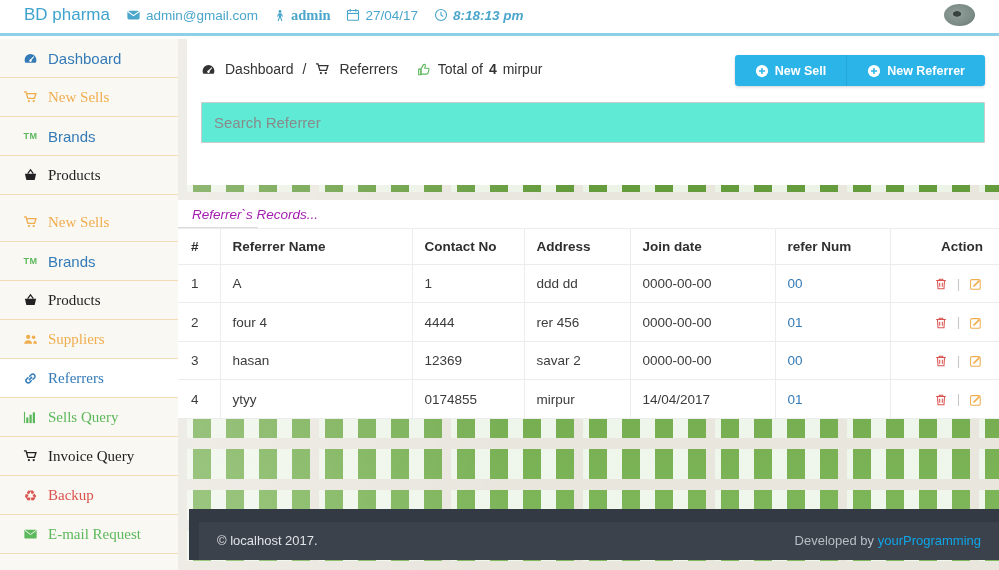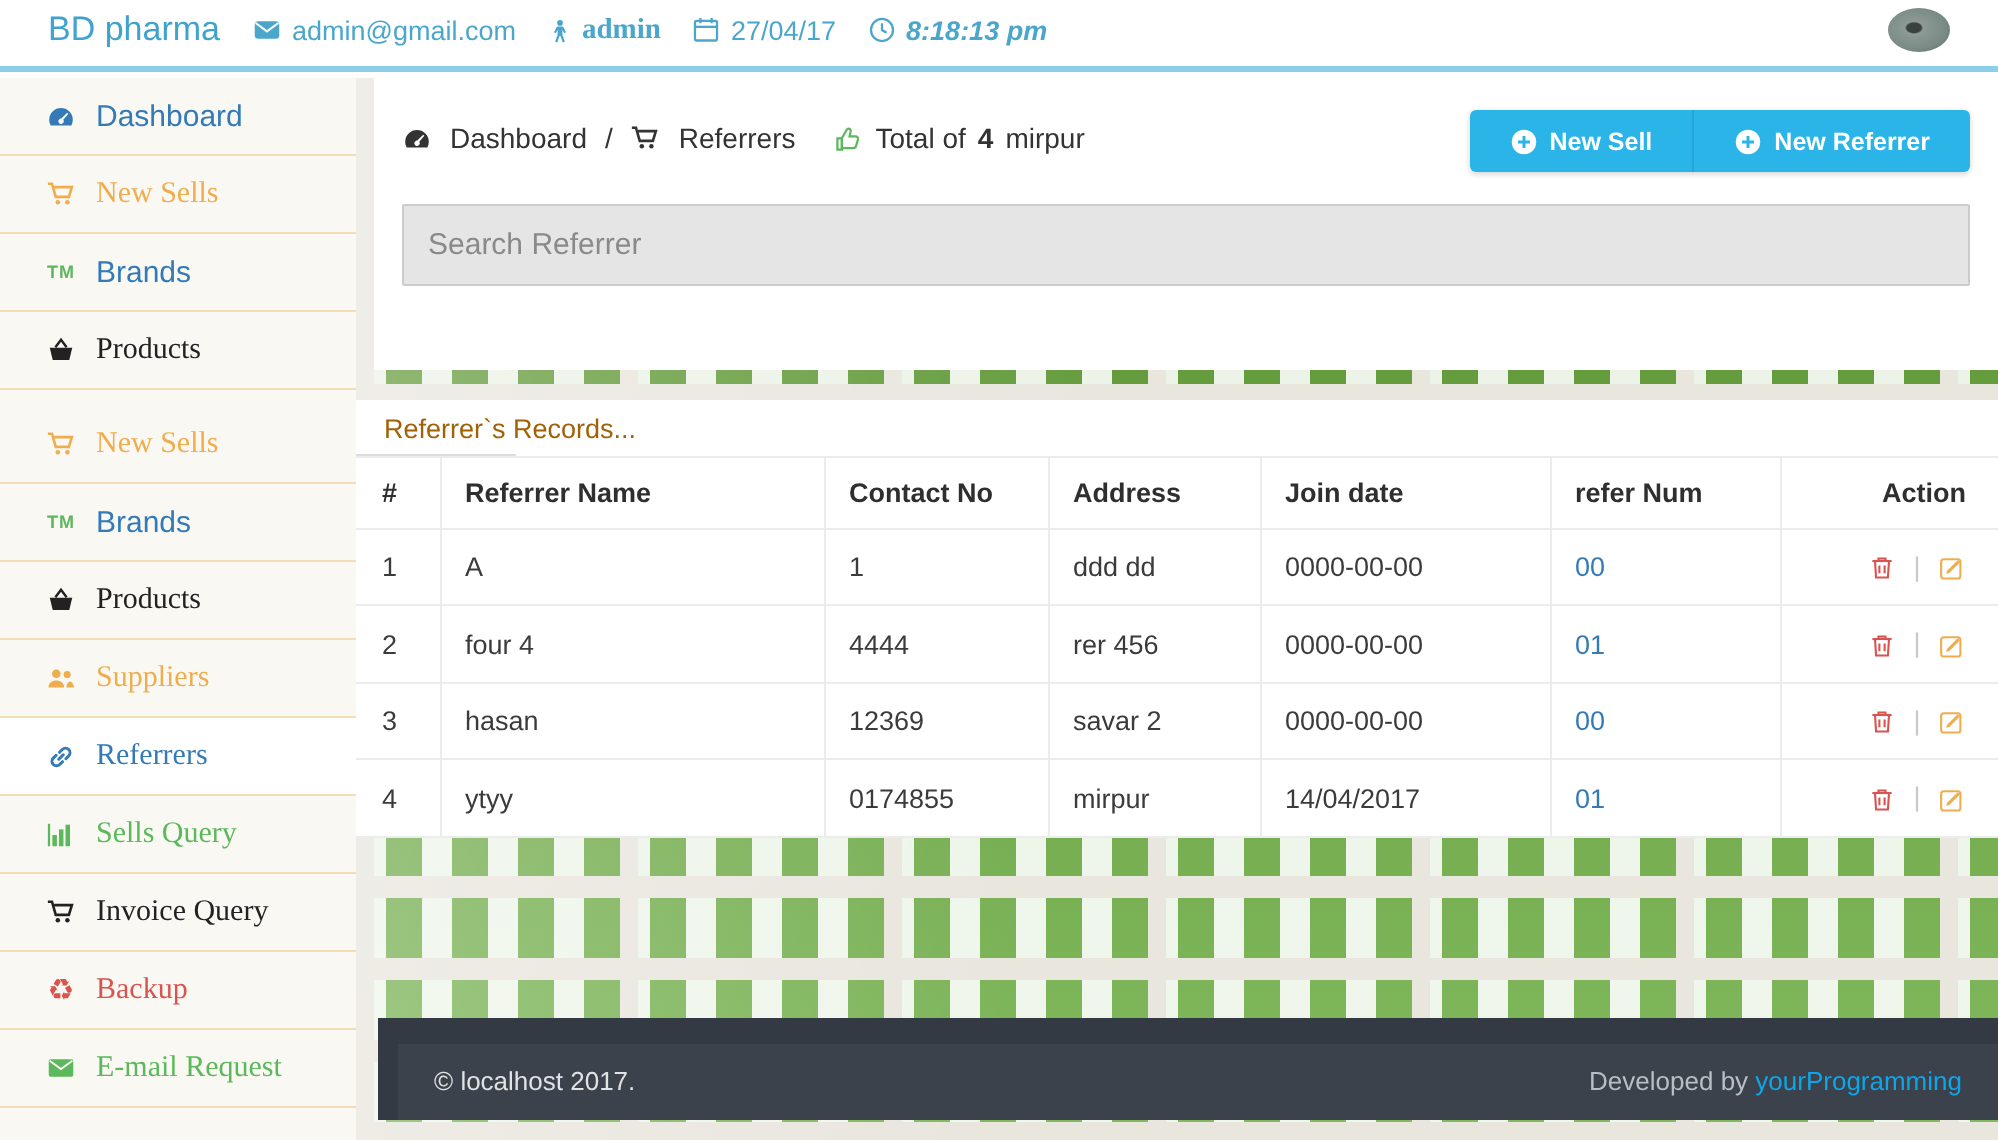--- a/index.html
+++ b/index.html
@@ -69,27 +69,27 @@
   .btn {
     background:#2bb4e8; color:#fff; font-size:12.5px; font-weight:bold; border:none;
     padding:6px 20px; height:31px; display:flex; align-items:center; gap:6px; cursor:pointer;
     font-family:"Liberation Sans", sans-serif;
   }
   .btn + .btn { border-left:1px solid #25a6d8; }
 
   .search {
     display:block; margin:16px 14px 0 14px; width:calc(100% - 28px); height:41px;
     border:1px solid #ccc; border-radius:1px; font-size:15px; padding:0 12px; color:#555;
-    font-family:"Liberation Sans", sans-serif; background:#e5e5e5;
+    font-family:"Liberation Sans", sans-serif; background:#5eead4;
   }
   .search::placeholder { color:#8a8a8a; opacity:1; }
 
   
   .records-block { margin-top:15px; background:#fff; }
-  .records-strip { padding:7px 14px 5px 14px; font-size:13.5px; color:#a16207; }
+  .records-strip { padding:7px 14px 5px 14px; font-size:13.5px; color:#a21caf;font-style:italic; }
   .strip-underline { width:80px; border-bottom:1px solid #dcdcdc; }
 
   table.data-table { width:100%; border-collapse:collapse; font-size:13.5px; color:#333; table-layout:fixed; }
   .data-table th {
     font-weight:bold; text-align:left; padding:10px 12px; border:1px solid #ececec; color:#2f2f2f;
   }
   .data-table td { padding:11px 12px; border:1px solid #ececec; color:#3b3b3b; }
   .data-table th:first-child, .data-table td:first-child { border-left:none; padding-left:13px; }
   .data-table th:last-child,  .data-table td:last-child  { border-right:none; }
   .data-table thead th { border-top:1px solid #ececec; }

